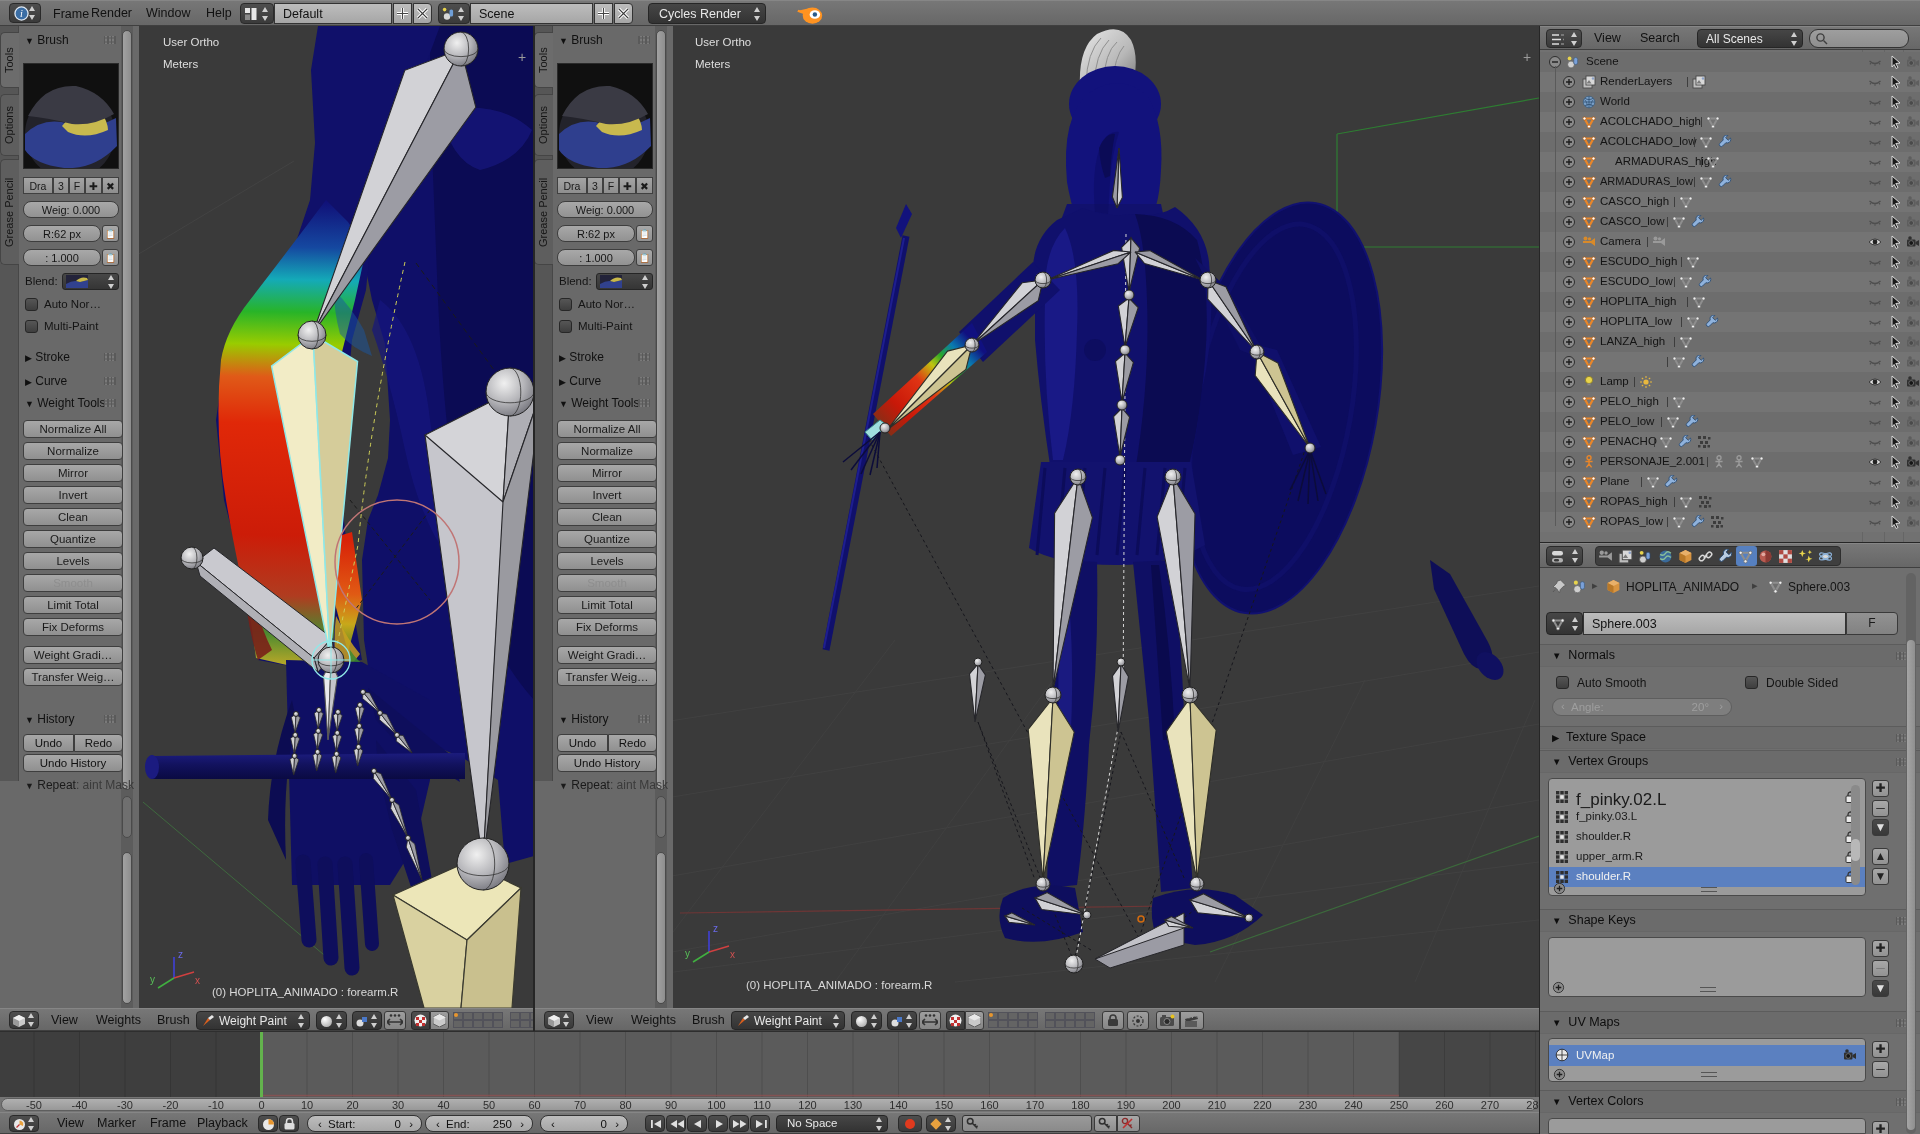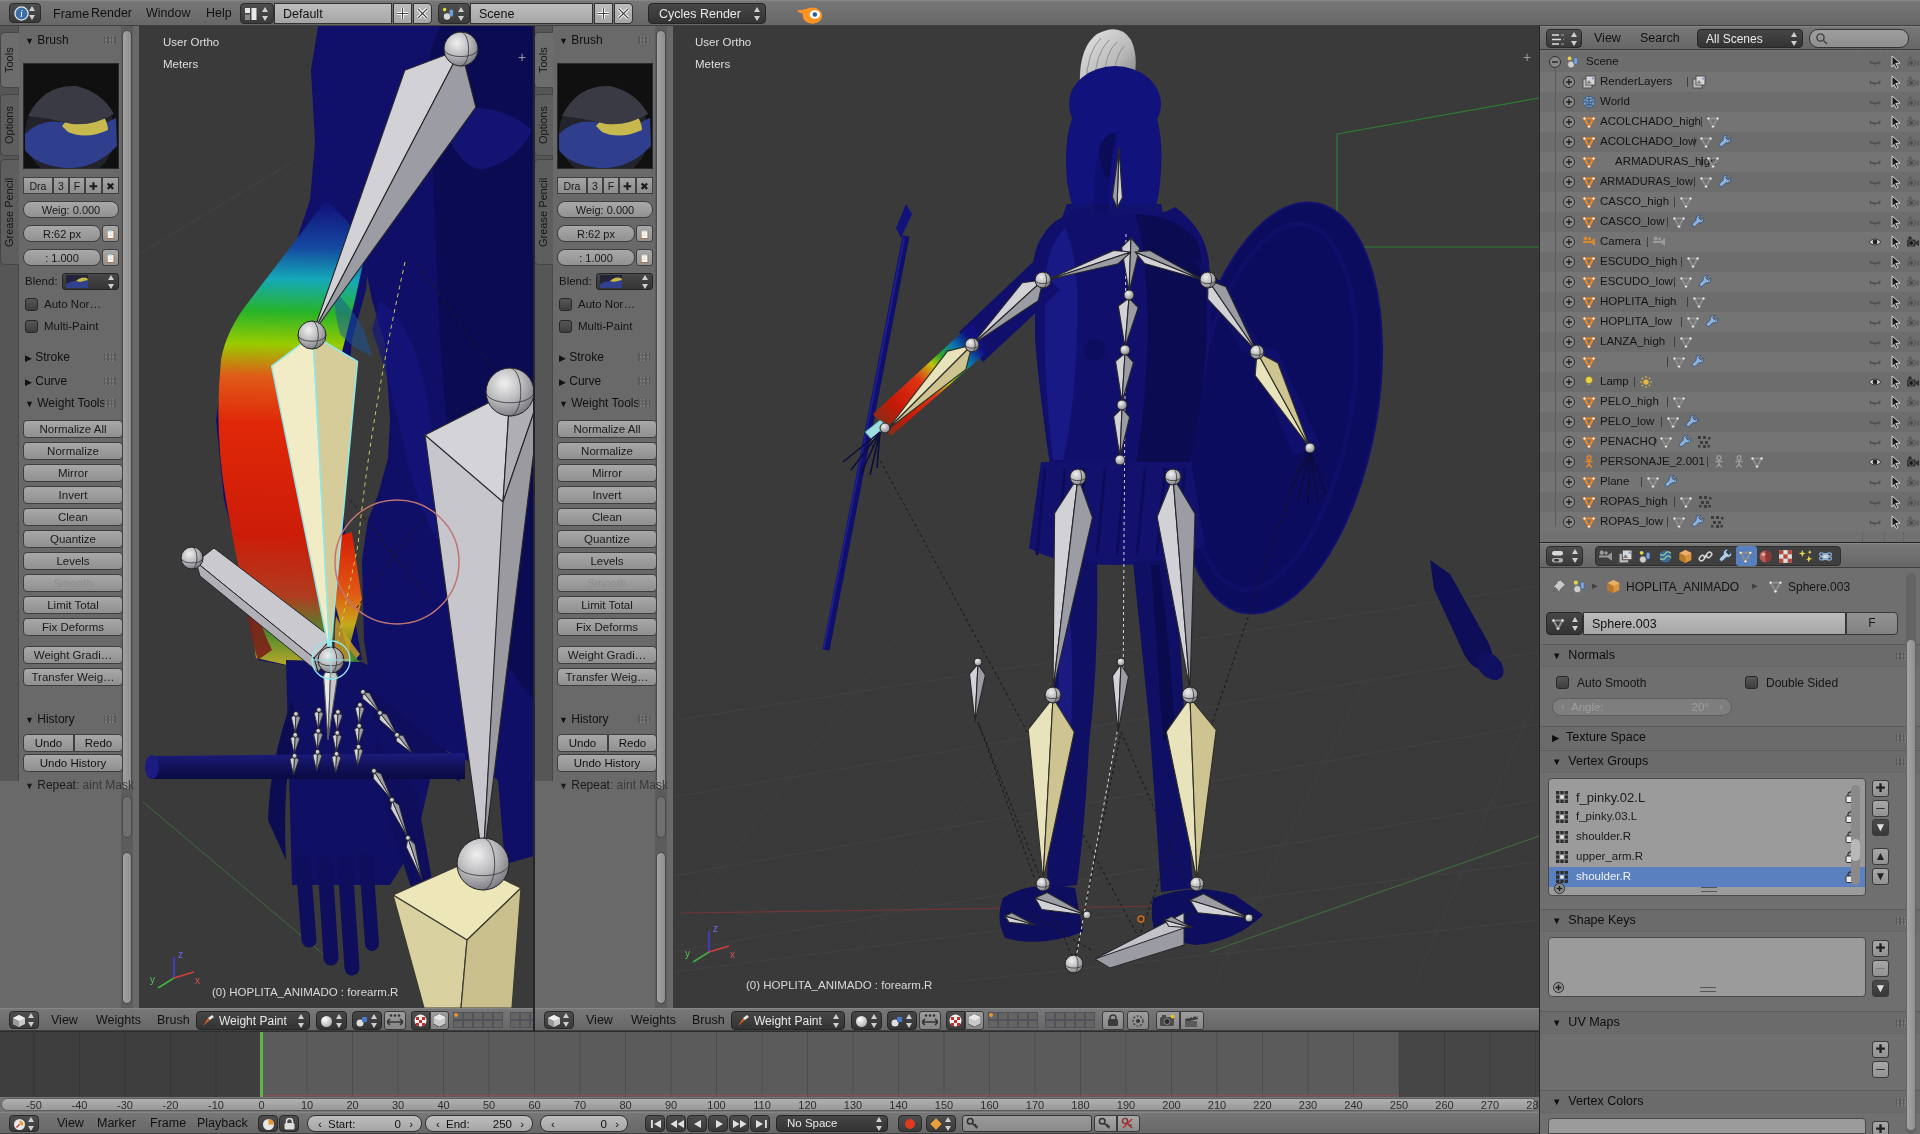--- a/index.html
+++ b/index.html
@@ -1836,21 +1836,21 @@
       <div class="abs" style="left:12px;top:187px;font-size:12.5px;color:#0d0d0d"><span style="font-size:9.5px">▶</span>&nbsp; Texture Space</div>
       <div class="abs" style="left:356px;top:191px;width:14px;height:8px;background:repeating-linear-gradient(90deg,#5a5a5a 0 1.5px,transparent 1.5px 3.5px),repeating-linear-gradient(0deg,#7a7a7a 0 1.5px,transparent 1.5px 3.5px)"></div>
       <div class="abs" style="left:0;top:207px;width:380px;height:23px;background:#6b6b6b;border-top:1px solid #5c5c5c;border-bottom:1px solid #676767"></div>
       <div class="abs" style="left:12px;top:211px;font-size:12.5px;color:#0d0d0d"><span style="font-size:9.5px">▼</span>&nbsp; Vertex Groups</div>
       <div class="abs" style="left:356px;top:215px;width:14px;height:8px;background:repeating-linear-gradient(90deg,#5a5a5a 0 1.5px,transparent 1.5px 3.5px),repeating-linear-gradient(0deg,#7a7a7a 0 1.5px,transparent 1.5px 3.5px)"></div>
       <div class="abs" style="left:8px;top:235px;width:318px;height:118px;background:#9b9b9b;border:1px solid #4a4a4a;border-radius:4px;overflow:hidden">
         <div class="abs" style="left:0;top:8px;width:318px;height:20px;background:transparent">
           <svg class="abs" style="left:6px;top:3px" width="14" height="14">
             <use href="#i-vg"></use>
           </svg>
-          <div class="abs" style="left:27px;top:3px;font-size:13px;color:#1a1a1a">f_pinky.02.L</div>
+          <div class="abs" style="left:27px;top:3px;font-size:17px;color:#1a1a1a">f_pinky.02.L</div>
           <svg class="abs" style="left:294px;top:3px" width="14" height="14">
             <use href="#i-lock"></use>
           </svg>
         </div>
         <div class="abs" style="left:0;top:28px;width:318px;height:20px;background:transparent">
           <svg class="abs" style="left:6px;top:3px" width="14" height="14">
             <use href="#i-vg"></use>
           </svg>
           <div class="abs" style="left:27px;top:3px;font-size:11.5px;color:#1a1a1a">f_pinky.03.L</div>
           <svg class="abs" style="left:294px;top:3px" width="14" height="14">
@@ -1903,20 +1903,35 @@
       <svg class="abs" style="left:12px;top:438px" width="13" height="13">
         <use href="#i-plusc"></use>
       </svg>
       <div class="abs" style="left:160px;top:444px;width:16px;height:5px;border-top:1.5px solid #555;border-bottom:1.5px solid #555"></div>
       <div class="abs" style="left:332px;top:397px;width:17px;height:17px;background:linear-gradient(#a8a8a8,#929292);border:1px solid #3a3a3a;border-radius:3px;color:#222;font-size:12px;text-align:center;line-height:15px">✚</div>
       <div class="abs" style="left:332px;top:417px;width:17px;height:17px;background:linear-gradient(#a8a8a8,#929292);border:1px solid #3a3a3a;border-radius:3px;color:#777;font-size:12px;text-align:center;line-height:15px">─</div>
       <div class="abs" style="left:332px;top:437px;width:17px;height:17px;background:linear-gradient(#4a4a4a,#383838);border:1px solid #3a3a3a;border-radius:3px;color:#e0e0e0;font-size:12px;text-align:center;line-height:15px">▼</div>
       <div class="abs" style="left:0;top:468px;width:380px;height:23px;background:#6b6b6b;border-top:1px solid #5c5c5c;border-bottom:1px solid #676767"></div>
       <div class="abs" style="left:12px;top:472px;font-size:12.5px;color:#0d0d0d"><span style="font-size:9.5px">▼</span>&nbsp; UV Maps</div>
       <div class="abs" style="left:356px;top:476px;width:14px;height:8px;background:repeating-linear-gradient(90deg,#5a5a5a 0 1.5px,transparent 1.5px 3.5px),repeating-linear-gradient(0deg,#7a7a7a 0 1.5px,transparent 1.5px 3.5px)"></div>
+      <div class="abs" style="left:8px;top:495px;width:318px;height:44px;background:#9b9b9b;border:1px solid #4a4a4a;border-radius:4px;overflow:hidden">
+        <div class="abs" style="left:0;top:6px;width:318px;height:21px;background:#5b80c0">
+          <svg class="abs" style="left:6px;top:3px" width="14" height="14">
+            <use href="#i-uvs"></use>
+          </svg>
+          <div class="abs" style="left:27px;top:3.5px;font-size:11.5px;color:#f0f0f0">UVMap</div>
+          <svg class="abs" style="left:294px;top:3px" width="14" height="14">
+            <use href="#i-camr"></use>
+          </svg>
+        </div>
+        <svg class="abs" style="left:4px;top:29px" width="13" height="13">
+          <use href="#i-plusc"></use>
+        </svg>
+        <div class="abs" style="left:152px;top:33px;width:16px;height:5px;border-top:1.5px solid #555;border-bottom:1.5px solid #555"></div>
+      </div>
       <div class="abs" style="left:332px;top:498px;width:17px;height:17px;background:linear-gradient(#a8a8a8,#929292);border:1px solid #3a3a3a;border-radius:3px;color:#222;font-size:12px;text-align:center;line-height:15px">✚</div>
       <div class="abs" style="left:332px;top:518px;width:17px;height:17px;background:linear-gradient(#a8a8a8,#929292);border:1px solid #3a3a3a;border-radius:3px;color:#222;font-size:12px;text-align:center;line-height:15px">─</div>
       <div class="abs" style="left:0;top:547px;width:380px;height:23px;background:#6b6b6b;border-top:1px solid #5c5c5c;border-bottom:1px solid #676767"></div>
       <div class="abs" style="left:12px;top:551px;font-size:12.5px;color:#0d0d0d"><span style="font-size:9.5px">▼</span>&nbsp; Vertex Colors</div>
       <div class="abs" style="left:356px;top:555px;width:14px;height:8px;background:repeating-linear-gradient(90deg,#5a5a5a 0 1.5px,transparent 1.5px 3.5px),repeating-linear-gradient(0deg,#7a7a7a 0 1.5px,transparent 1.5px 3.5px)"></div>
       <div class="abs" style="left:8px;top:575px;width:318px;height:16px;background:#9b9b9b;border:1px solid #4a4a4a;border-radius:4px 4px 0 0"></div>
       <div class="abs" style="left:332px;top:578px;width:17px;height:17px;background:linear-gradient(#a8a8a8,#929292);border:1px solid #3a3a3a;border-radius:3px;color:#222;font-size:12px;text-align:center;line-height:15px">✚</div>
       <div class="abs" style="left:366px;top:30px;width:10px;height:561px;background:#636363;border-radius:5px"></div>
       <div class="abs" style="left:367px;top:97px;width:8px;height:490px;background:linear-gradient(90deg,#a5a5a5,#8f8f8f);border-radius:5px"></div>
     </div>

